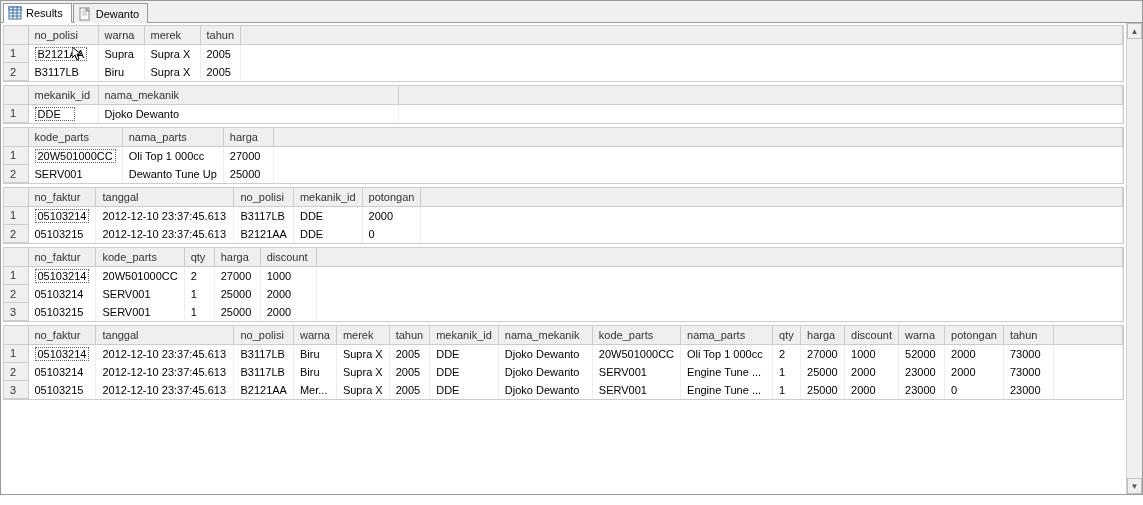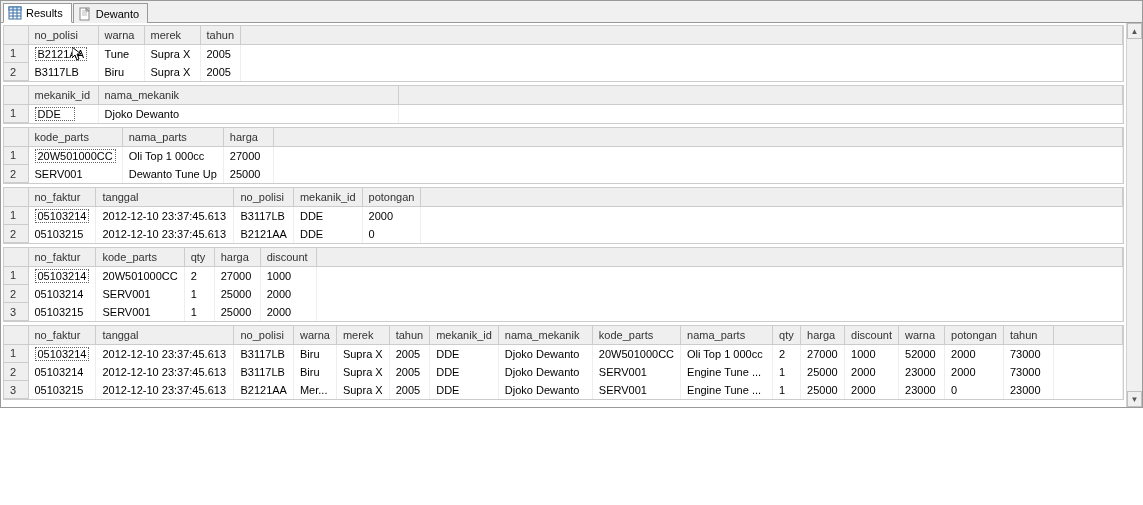--- a/index.html
+++ b/index.html
@@ -5,21 +5,21 @@
   * { box-sizing: border-box; }
   body {
     margin: 0;
     font-family: Tahoma, sans-serif;
     font-size: 11px;
     background: #fff;
     color: #000;
   }
   .container {
     width: 1143px;
-    height: 408px;
+    height: 495px;
     border: 1px solid #999;
     display: flex;
     flex-direction: column;
     background: #fff;
   }
   .tabs {
     display: flex;
     align-items: flex-end;
     height: 22px;
     background: #f0f0f0;
@@ -178,21 +178,21 @@
                 <th>tahun</th>
                 <th></th>
               </tr>
             </thead>
             <tbody>
               <tr class="datarow">
                 <td class="rownum">1</td>
                 <td><span class="dotted" style="position: relative;">B2121AA<svg width="10" height="14" viewBox="0 0 10 14" style="position: absolute; left: 36px; top: -1px;">
                       <path d="M0 0 L0 11 L3 8 L5 13 L7 12 L5 7 L9 7 Z" fill="#fff" stroke="#000" stroke-width="1"></path>
                     </svg></span></td>
-                <td>Tune</td>
+                <td>Supra</td>
                 <td>Supra X</td>
                 <td>2005</td>
                 <td></td>
               </tr>
               <tr class="datarow">
                 <td class="rownum">2</td>
                 <td>B3117LB</td>
                 <td>Biru</td>
                 <td>Supra X</td>
                 <td>2005</td>

